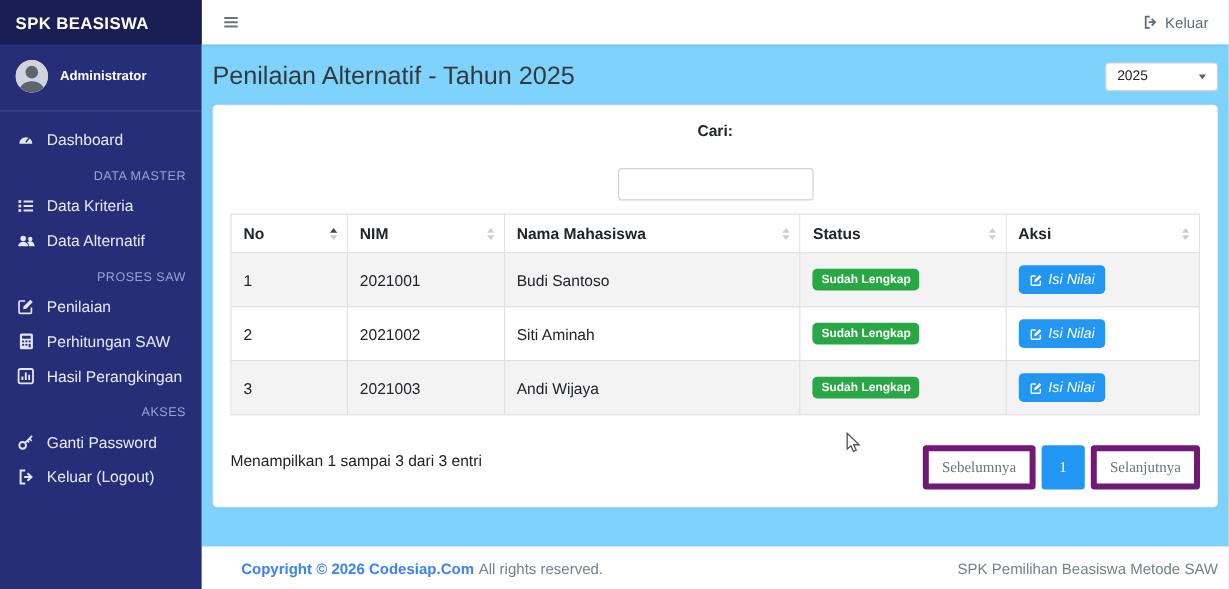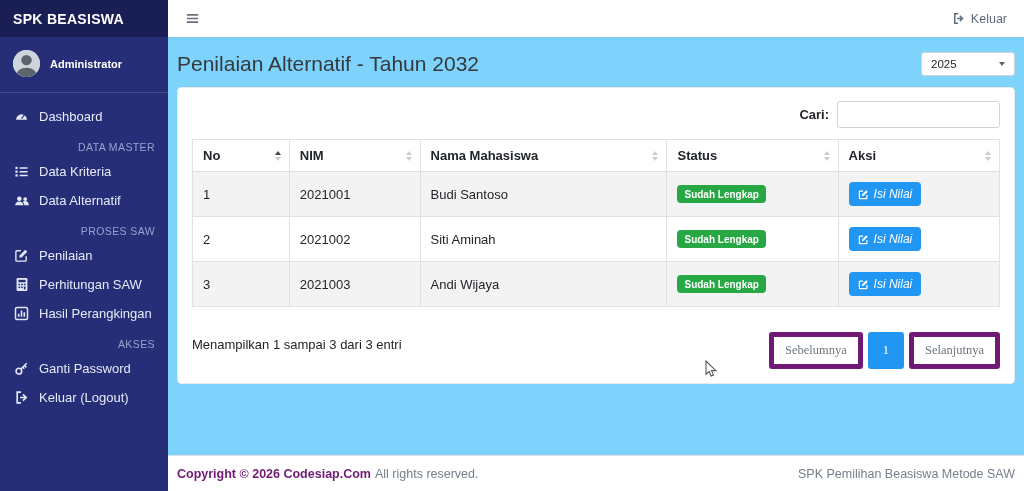--- a/index.html
+++ b/index.html
@@ -24,21 +24,21 @@
   .logout-link { display:flex; align-items:center; gap:6px; color:#5f6b7a; font-size:12.5px; cursor:pointer; }
 
   .content { padding:10px 9px 0; }
   .content-header { display:flex; justify-content:space-between; align-items:center; padding:5px 0 11px; }
   .page-title { font-size:21px; font-weight:500; color:#35393d; }
   .year-select { width:94px; height:24px; font-size:11.5px; border:1px solid #ced4da; border-radius:3px; background:#fff; color:#212529; display:flex; align-items:center; justify-content:space-between; padding:0 9px; cursor:pointer; }
   .caret-down { width:0; height:0; border-left:3.5px solid transparent; border-right:3.5px solid transparent; border-top:4.5px solid #5a6268; }
 
   
   .card { background:#fff; border:1px solid #e9ecef; border-radius:4px; box-shadow:0 0 1px rgba(0,0,0,.12); padding:13px 14px 14px; }
-  .search-row { display:flex; justify-content:flex-end; align-items:center; gap:8px; margin-bottom:11px; font-size:13px; font-weight:600; color:#212529; }
+  .search-row { display:flex; justify-content:flex-end; align-items:center; gap:24px; margin-bottom:11px; font-size:13px; font-weight:600; color:#212529;flex-direction:column; }
   .search-input { width:163px; height:27px; border:1px solid #ced4da; border-radius:3px; padding:0 8px; font-size:12.5px; font-family:"Liberation Sans",sans-serif; color:#212529; }
 
   table { width:100%; border-collapse:collapse; font-size:13px; color:#212529; table-layout:fixed; }
   th, td { border:1px solid #dee2e6; text-align:left; vertical-align:middle; }
   th { font-weight:700; position:relative; padding:8px 24px 8px 10px; cursor:pointer; background:#fff; }
   td { padding:10px 10px; }
   col.c-no{width:12%;} col.c-nim{width:16.2%;} col.c-nama{width:30.6%;} col.c-status{width:21.2%;} col.c-aksi{width:20%;}
   tbody tr.odd { background:#f3f3f3; }
   .sort { position:absolute; right:8px; top:50%; transform:translateY(-50%); display:flex; flex-direction:column; gap:2px; }
   .arr-up { width:0; height:0; border-left:3.5px solid transparent; border-right:3.5px solid transparent; border-bottom:4px solid #c9ced3; }
@@ -48,21 +48,21 @@
   .badge-green { background:#28a745; color:#fff; font-size:10px; font-weight:700; padding:3.5px 7px; border-radius:4px; display:inline-block; }
   .btn-blue { background:#2196f3; color:#fff; font-size:12px; border:none; border-radius:4px; padding:5px 9px; display:inline-flex; align-items:center; gap:5px; cursor:pointer; font-family:"Liberation Sans",sans-serif;font-style:italic; }
 
   .table-footer { display:flex; justify-content:space-between; align-items:center; margin-top:13px; font-size:13px; color:#212529; }
   .pager { display:flex; gap:5px; align-items:center; font-size:12.5px; }
   .page-btn { border:5px solid #701a75; background:#fff; color:#6c757d; padding:6px 11px; border-radius:3px; cursor:pointer; font-family:Liberation Serif, serif; font-size:12.5px;margin-top:12px; }
   .page-btn.current { background:#2196f3; border-color:#2196f3; color:#fff; padding:6px 10px; }
 
   
   .footer { position:absolute; left:168px; right:0; bottom:0; height:36px; background:#fff; border-top:1px solid #dee2e6; display:flex; align-items:center; justify-content:space-between; padding:0 9px; font-size:12.5px; color:#75808c; }
-  .footer b { color:#701a75; margin-right:4px; }
+  .footer b { color:#3b82f6; margin-right:4px;margin-left:24px; }
 
   .cursor { position:absolute; left:705px; top:360px; z-index:50; pointer-events:none; }
 </style>
 </head>
 <body>
 
 <aside class="sidebar">
   <div class="brand">SPK BEASISWA</div>
 
   <div class="user-panel">
@@ -191,21 +191,21 @@
             <path d="M7.5 2.2H3.4v11.6h4.1" fill="none" stroke="currentColor" stroke-width="1.8"></path>
             <path d="M9.5 4.6L13 8l-3.5 3.4M13 8H6.5" fill="none" stroke="currentColor" stroke-width="1.8"></path>
           </svg>
       </span>
       <span>Keluar</span>
     </span>
   </div>
 
   <div class="content">
     <div class="content-header">
-      <div class="page-title">Penilaian Alternatif - Tahun 2032</div>
+      <div class="page-title">Penilaian Alternatif - Tahun 2025</div>
       <div class="year-select">
         <span>2025</span>
         <span class="caret-down"></span>
       </div>
     </div>
 
     <div class="card">
       <div class="search-row">
         <span>Cari:</span>
         <input class="search-input" type="text" value="" style="">

